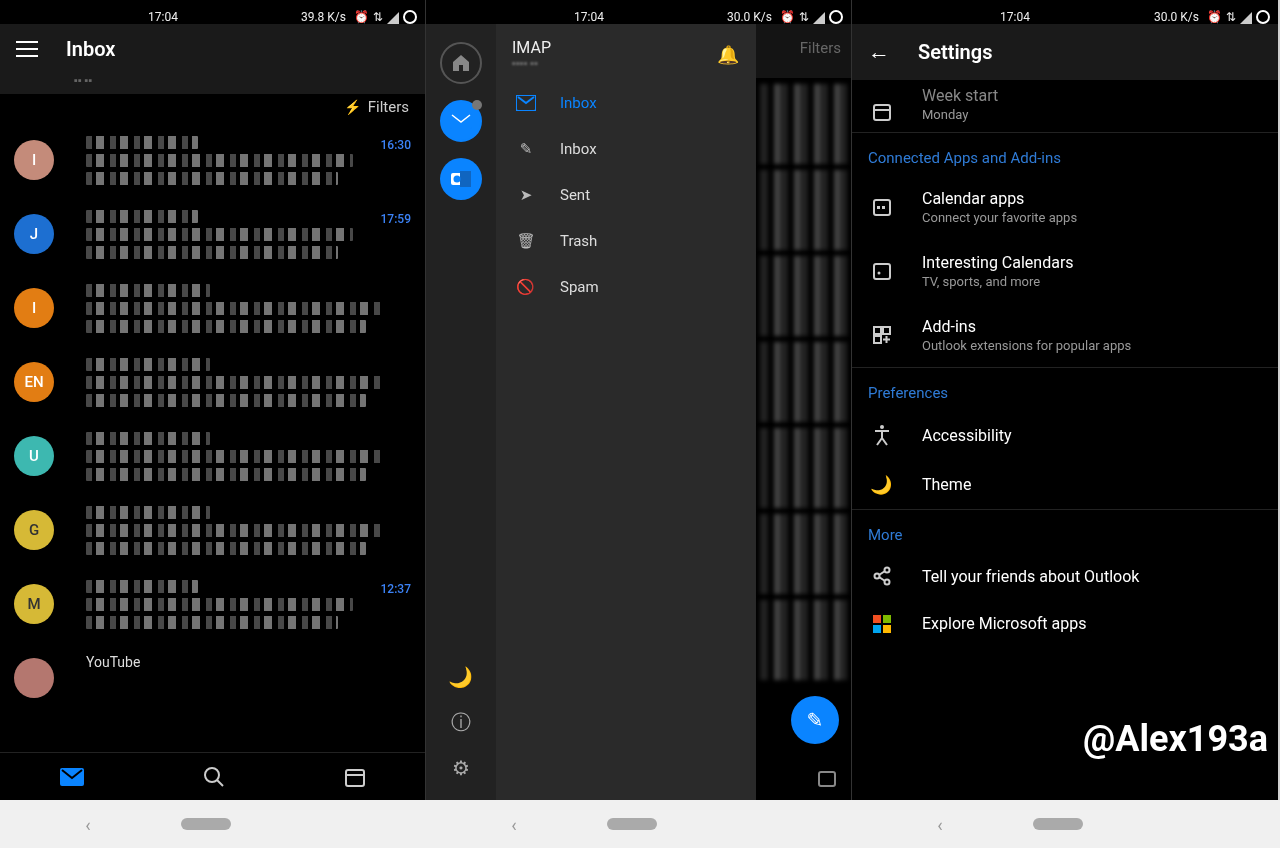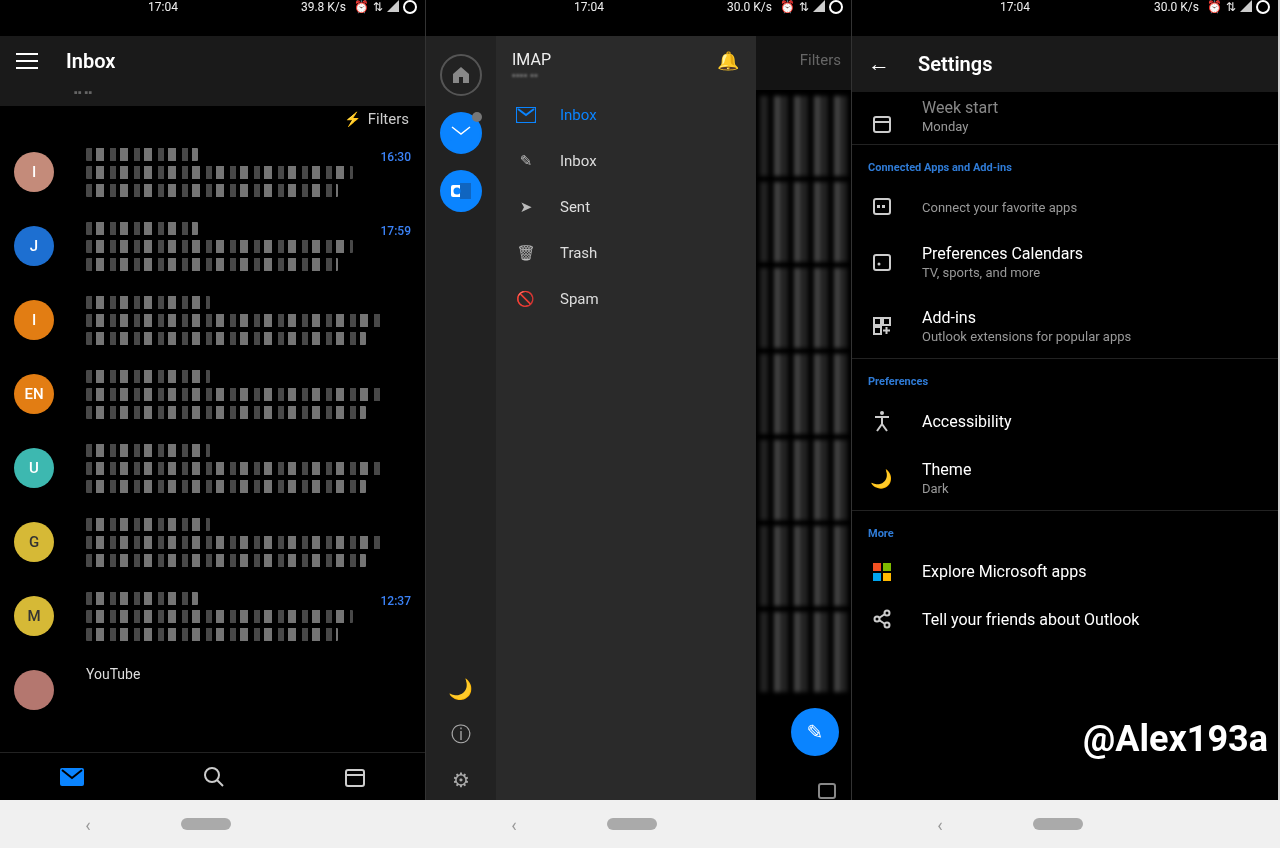--- a/index.html
+++ b/index.html
@@ -2,21 +2,21 @@
 <html><head>
 <meta charset="utf-8">
 <style>
   * { margin: 0; padding: 0; box-sizing: border-box; font-family: -apple-system, Roboto, sans-serif; }
   body { background: #d0d0d0; width: 1280px; height: 848px; overflow: hidden; }
   .wrap { display: flex; gap: 0; }
   .phone { width: 426px; height: 800px; background: #000; color: #fff; position: relative; overflow: hidden; border-right: 1px solid #333; }
   .phone:last-child { border-right: none; }
 
   
-  .statusbar { height: 36px; display: flex; align-items: flex-start; justify-content: flex-end; padding: 0 8px; font-size: 12px; color: #eee; gap: 4px; background: #000; }
+  .statusbar { height: 24px; display: flex; align-items: flex-end; justify-content: flex-end; padding: 0 8px; font-size: 12px; color: #eee; gap: 4px; background: #000; }
   .statusbar .time { margin-right: auto; margin-left: 140px; }
   .statusbar .speed { margin-right: 4px; }
   .circ { width: 14px; height: 14px; border: 2px solid #fff; border-radius: 50%; }
   .sig { width: 0; height: 0; border-left: 12px solid transparent; border-bottom: 12px solid #ccc; }
 
   
   .topbar1 { height: 50px; display: flex; align-items: center; padding: 0 16px; gap: 28px; background: #1a1a1a; }
   .hamb { width: 22px; height: 16px; display: flex; flex-direction: column; justify-content: space-between; cursor: pointer; }
   .hamb span { height: 2px; background: #fff; }
   .title1 { font-size: 20px; font-weight: 600; }
@@ -43,40 +43,40 @@
   .rc { width: 42px; height: 42px; border-radius: 50%; display: flex; align-items: center; justify-content: center; }
   .rc.home { border: 2px solid #555; color: #999; }
   .rc.mail { border: 2px solid #0a84ff; background: #0a84ff; }
   .rc.out { background: #0a84ff; }
   .rc.dot { position: relative; }
   .rc.dot::after { content: ''; position: absolute; top: -2px; right: -2px; width: 10px; height: 10px; background: #777; border-radius: 50%; }
   .rail-btm { margin-top: auto; display: flex; flex-direction: column; align-items: center; gap: 20px; padding-bottom: 20px; }
   .moon { color: #d9a521; font-size: 20px; }
 
   .drawer { flex: 1; background: #2a2a2a; padding: 14px 0 0; position: relative; }
-  .dh { display: flex; align-items: flex-start; padding: 0 16px 10px; }
+  .dh { display: flex; align-items: center; padding: 0 16px 10px; }
   .dh-title { font-size: 16px; color: #eee; }
   .dh-sub { font-size: 11px; color: #777; filter: blur(1px); }
   .bell { color: #999; margin-left: auto; font-size: 18px; }
   .dnav { }
   .ditem { display: flex; align-items: center; gap: 24px; padding: 14px 20px; font-size: 15px; color: #ddd; }
   .ditem.active { color: #0a84ff; }
   .ditem.active .dicon { color: #0a84ff; }
   .dicon { width: 20px; text-align: center; color: #bbb; }
 
   .peek { width: 95px; background: #000; position: relative; }
   .peek .filtrow { padding-right: 10px; background: #141414; height: 54px; }
   .peekblur { height: 80px; background: repeating-linear-gradient(90deg,#222 0 8px,#000 8px 14px,#444 14px 20px); filter: blur(2px); margin: 6px 4px; }
   .fab { position: absolute; bottom: 56px; right: 12px; width: 48px; height: 48px; border-radius: 50%; background: #0a84ff; display: flex; align-items: center; justify-content: center; font-size: 20px; }
   .peekcal { position: absolute; bottom: 12px; right: 14px; color: #888; }
 
   
   .top3 { height: 56px; display: flex; align-items: center; gap: 28px; padding: 0 16px; background: #1a1a1a; }
   .title3 { font-size: 20px; font-weight: 600; }
-  .sectitle { color: #2f7bd6; font-size: 11px; padding: 16px 16px 8px; font-weight: 700; }
+  .sectitle { color: #2f7bd6; font-size: 15px; padding: 16px 16px 8px; font-weight: 400; }
   .sitem { display: flex; align-items: center; gap: 26px; padding: 14px 16px; }
   .sicon { width: 28px; display: flex; justify-content: center; color: #ccc; font-size: 18px; }
   .sbody { flex: 1; }
   .slabel { font-size: 16px; color: #fff; }
   .ssub { font-size: 13px; color: #999; margin-top: 2px; }
   .trunc { border-top: 1px solid #222; }
   .ws { padding: 6px 16px 10px; align-items: flex-end; }
 
   .watermark { position: absolute; bottom: 40px; right: 10px; font-size: 36px; font-weight: 700; color: #fff; text-shadow: 0 0 6px #000, 2px 2px 3px #000; pointer-events: none; }
 
@@ -333,32 +333,33 @@
     <div class="sectitle">Connected Apps and Add-ins</div>
     <div class="sitem">
       <div class="sicon">
           <svg width="20" height="20" viewBox="0 0 20 20">
             <rect x="2" y="3" width="16" height="15" rx="2" stroke="#ccc" stroke-width="2" fill="none"></rect>
             <rect x="5" y="9" width="3" height="3" fill="#ccc"></rect>
             <rect x="10" y="9" width="3" height="3" fill="#ccc"></rect>
           </svg>
         </div>
       <div class="sbody">
+          <div class="slabel">Calendar apps</div>
           <div class="ssub">Connect your favorite apps</div>
         </div>
     </div>
     <div class="sitem">
       <div class="sicon">
           <svg width="20" height="20" viewBox="0 0 20 20">
             <rect x="2" y="3" width="16" height="15" rx="2" stroke="#ccc" stroke-width="2" fill="none"></rect>
             <circle cx="7" cy="12" r="1.5" fill="#ccc"></circle>
           </svg>
         </div>
       <div class="sbody">
-          <div class="slabel">Preferences Calendars</div>
+          <div class="slabel">Interesting Calendars</div>
           <div class="ssub">TV, sports, and more</div>
         </div>
     </div>
     <div class="sitem">
       <div class="sicon">
           <svg width="20" height="20" viewBox="0 0 20 20">
             <rect x="2" y="2" width="7" height="7" stroke="#ccc" stroke-width="2" fill="none"></rect>
             <rect x="11" y="2" width="7" height="7" stroke="#ccc" stroke-width="2" fill="none"></rect>
             <rect x="2" y="11" width="7" height="7" stroke="#ccc" stroke-width="2" fill="none"></rect>
             <path d="M14.5 11 V18 M11 14.5 H18" stroke="#ccc" stroke-width="2"></path>
@@ -380,52 +381,51 @@
           </svg>
         </div>
       <div class="sbody">
           <div class="slabel">Accessibility</div>
         </div>
     </div>
     <div class="sitem">
       <div class="sicon" style="color:#d9a521">🌙</div>
       <div class="sbody">
           <div class="slabel">Theme</div>
-          <div class="ssub">Dark</div>
         </div>
     </div>
 
     <div class="trunc"></div>
     <div class="sectitle">More</div>
+    <div class="sitem">
+      <div class="sicon">
+          <svg width="20" height="20" viewBox="0 0 20 20">
+            <circle cx="15" cy="4" r="2.5" stroke="#ccc" stroke-width="2" fill="none"></circle>
+            <circle cx="5" cy="10" r="2.5" stroke="#ccc" stroke-width="2" fill="none"></circle>
+            <circle cx="15" cy="16" r="2.5" stroke="#ccc" stroke-width="2" fill="none"></circle>
+            <path d="M7 9 L13 5 M7 11 L13 15" stroke="#ccc" stroke-width="2"></path>
+          </svg>
+        </div>
+      <div class="sbody">
+          <div class="slabel">Tell your friends about Outlook</div>
+        </div>
+    </div>
     <div class="sitem">
       <div class="sicon">
           <svg width="18" height="18" viewBox="0 0 18 18">
             <rect x="0" y="0" width="8" height="8" fill="#f25022"></rect>
             <rect x="10" y="0" width="8" height="8" fill="#7fba00"></rect>
             <rect x="0" y="10" width="8" height="8" fill="#00a4ef"></rect>
             <rect x="10" y="10" width="8" height="8" fill="#ffb900"></rect>
           </svg>
         </div>
       <div class="sbody">
           <div class="slabel">Explore Microsoft apps</div>
         </div>
     </div>
-    <div class="sitem">
-      <div class="sicon">
-          <svg width="20" height="20" viewBox="0 0 20 20">
-            <circle cx="15" cy="4" r="2.5" stroke="#ccc" stroke-width="2" fill="none"></circle>
-            <circle cx="5" cy="10" r="2.5" stroke="#ccc" stroke-width="2" fill="none"></circle>
-            <circle cx="15" cy="16" r="2.5" stroke="#ccc" stroke-width="2" fill="none"></circle>
-            <path d="M7 9 L13 5 M7 11 L13 15" stroke="#ccc" stroke-width="2"></path>
-          </svg>
-        </div>
-      <div class="sbody">
-          <div class="slabel">Tell your friends about Outlook</div>
-        </div>
-    </div>
 
     <div class="watermark">@Alex193a</div>
   </div>
 
 </div>
 
 <div class="softnav">
   <div class="sn">
       <span class="back-caret">‹</span>
       <div class="pill"></div>

